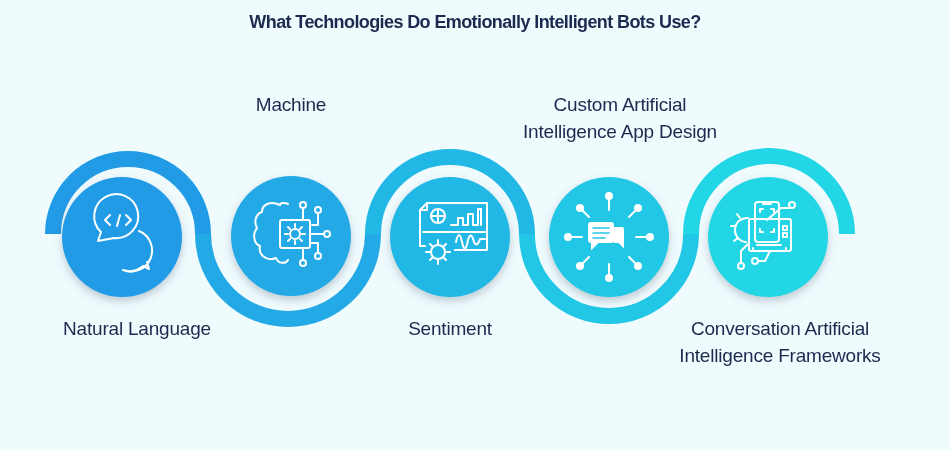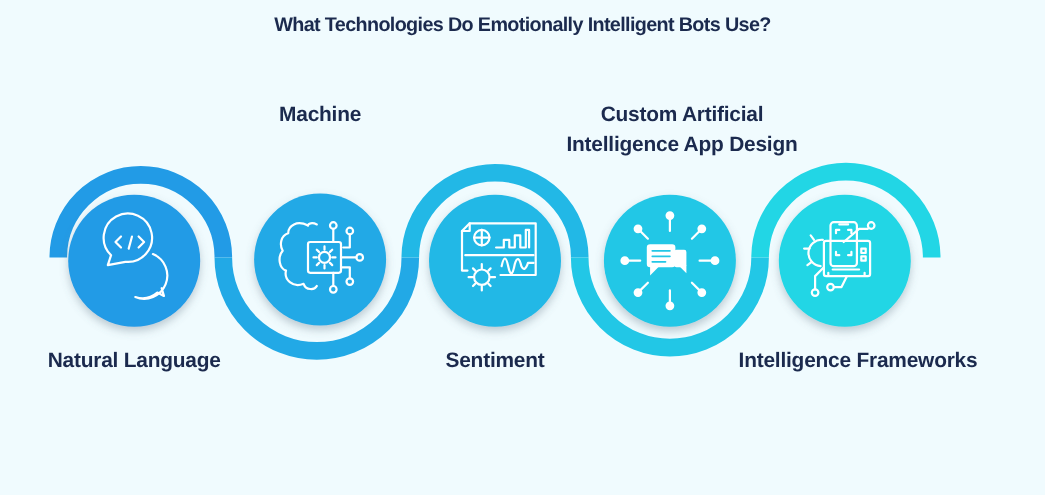--- a/index.html
+++ b/index.html
@@ -1,19 +1,19 @@
 <!DOCTYPE html>
 <html><head>
 <meta charset="utf-8">
 <style>
   html, body { margin:0; padding:0; }
   body { width:950px; height:450px; background:#f0fbfe; position:relative; overflow:hidden; font-family:"Liberation Sans", sans-serif; color:#1b2a4e; }
   .title { position:absolute; left:0; top:12px; width:950px; text-align:center; font-size:18px; font-weight:bold; letter-spacing:-0.6px; color:#1b2a4e; }
   svg.diagram { position:absolute; left:0; top:0; }
-  .label { position:absolute; text-align:center; font-size:19px; font-weight:bold; line-height:27px; color:#1b2a4e; letter-spacing:-0.2px; white-space:nowrap; }
+  .label { position:absolute; text-align:center; font-size:19px; font-weight:normal; line-height:27px; color:#1b2a4e; letter-spacing:-0.2px; white-space:nowrap; }
   .label span { display:block; }
 </style>
 </head>
 <body>
 
 <div class="title">What Technologies Do Emotionally Intelligent Bots Use?</div>
 
 <svg class="diagram" width="950" height="450" viewBox="0 0 950 450">
   <defs>
     <filter id="sh" x="-30%" y="-30%" width="160%" height="160%">
@@ -107,28 +107,29 @@
     <rect x="783" y="226" width="4" height="4"></rect>
     <rect x="783" y="233" width="4" height="4"></rect>
     <path d="M 757 245 h 24 M 753 248 v 2 M 786 248 v 2"></path>
     <path d="M 749 243 l -8 8 v 12"></path>
     <circle cx="741" cy="266" r="3"></circle>
     <path d="M 770 251 l -5 10 h -7"></path>
     <circle cx="755" cy="261" r="3"></circle>
   </g>
 </svg>
 
-<div class="label" style="left:12px; top:315px; width:220px;">
+<div class="label" style="left:27px; top:315px; width:220px;">
   <span>Natural Language</span>
 </div>
 <div class="label" style="left:196px; top:91px; width:190px;">
   <span>Machine</span>
 </div>
 <div class="label" style="left:340px; top:315px; width:220px;">
   <span>Sentiment</span>
 </div>
 <div class="label" style="left:470px; top:91px; width:300px;">
   <span>Custom Artificial</span>
   <span>Intelligence App Design</span>
 </div>
 <div class="label" style="left:630px; top:315px; width:300px;">
+  <span>Conversation Artificial</span>
   <span>Intelligence Frameworks</span>
 </div>
 
 </body></html>

